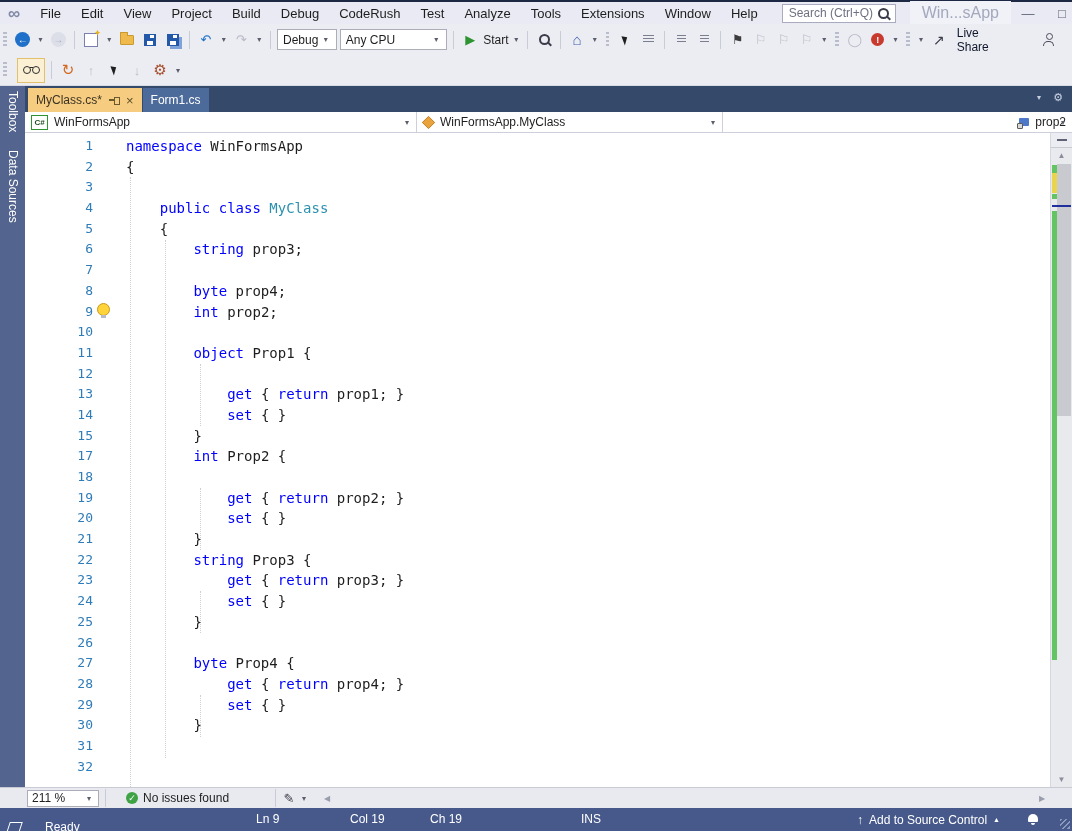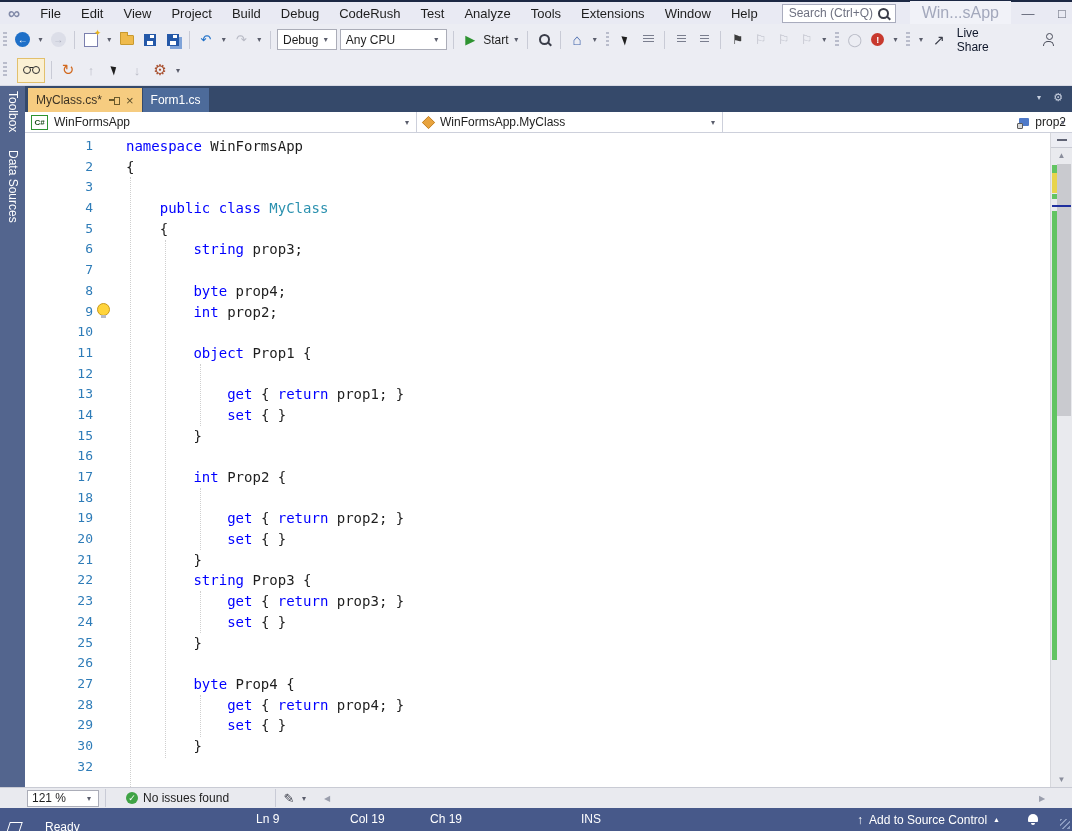--- a/index.html
+++ b/index.html
@@ -414,24 +414,20 @@
         </div>
         <div class="cl">
           <span class="ln">14</span>
           <span class="lt"><span class="tok-p">            </span><span class="tok-k">set</span><span class="tok-p"> { }</span></span>
         </div>
         <div class="cl">
           <span class="ln">15</span>
           <span class="lt"><span class="tok-p">        }</span></span>
         </div>
         <div class="cl">
-          <span class="ln">16</span>
-          <span class="lt"></span>
-        </div>
-        <div class="cl">
           <span class="ln">17</span>
           <span class="lt"><span class="tok-p">        </span><span class="tok-k">int</span><span class="tok-p"> Prop2 {</span></span>
         </div>
         <div class="cl">
           <span class="ln">18</span>
           <span class="lt"></span>
         </div>
         <div class="cl">
           <span class="ln">19</span>
           <span class="lt"><span class="tok-p">            </span><span class="tok-k">get</span><span class="tok-p"> { </span><span class="tok-k">return</span><span class="tok-p"> prop2; }</span></span>
@@ -472,20 +468,24 @@
           <span class="ln">28</span>
           <span class="lt"><span class="tok-p">            </span><span class="tok-k">get</span><span class="tok-p"> { </span><span class="tok-k">return</span><span class="tok-p"> prop4; }</span></span>
         </div>
         <div class="cl">
           <span class="ln">29</span>
           <span class="lt"><span class="tok-p">            </span><span class="tok-k">set</span><span class="tok-p"> { }</span></span>
         </div>
         <div class="cl">
           <span class="ln">30</span>
           <span class="lt"><span class="tok-p">        }</span></span>
+        </div>
+        <div class="cl">
+          <span class="ln">31</span>
+          <span class="lt"></span>
         </div>
         <div class="cl">
           <span class="ln">32</span>
           <span class="lt"></span>
         </div>
       </div>
     <div class="bulb"></div>
   </div>
 
   <div class="vscroll">
@@ -497,21 +497,21 @@
     <div class="mark green" style="top:32px;height:8px;"></div>
     <div class="mark yellow" style="top:40px;height:20px;"></div>
     <div class="mark green" style="top:61px;height:5px;"></div>
     <div class="caret-line" style="top:72px;"></div>
     <div class="mark green" style="top:78px;height:449px;"></div>
     <div class="sc-arrow" style="bottom:1px;">▼</div>
   </div>
 
   <div class="editor-bottom">
     <span class="zoom-combo">
-      <span>121 %</span>
+      <span>211 %</span>
       <span class="caret">▾</span>
     </span>
     <span class="tsep" style="margin:0 6px;"></span>
     <span class="health">
       <span class="check-circ">✓</span>
       <span>No issues found</span>
     </span>
     <span class="tsep" style="margin-left:46px;"></span>
     <span class="ticon">
         <span>✎</span>

